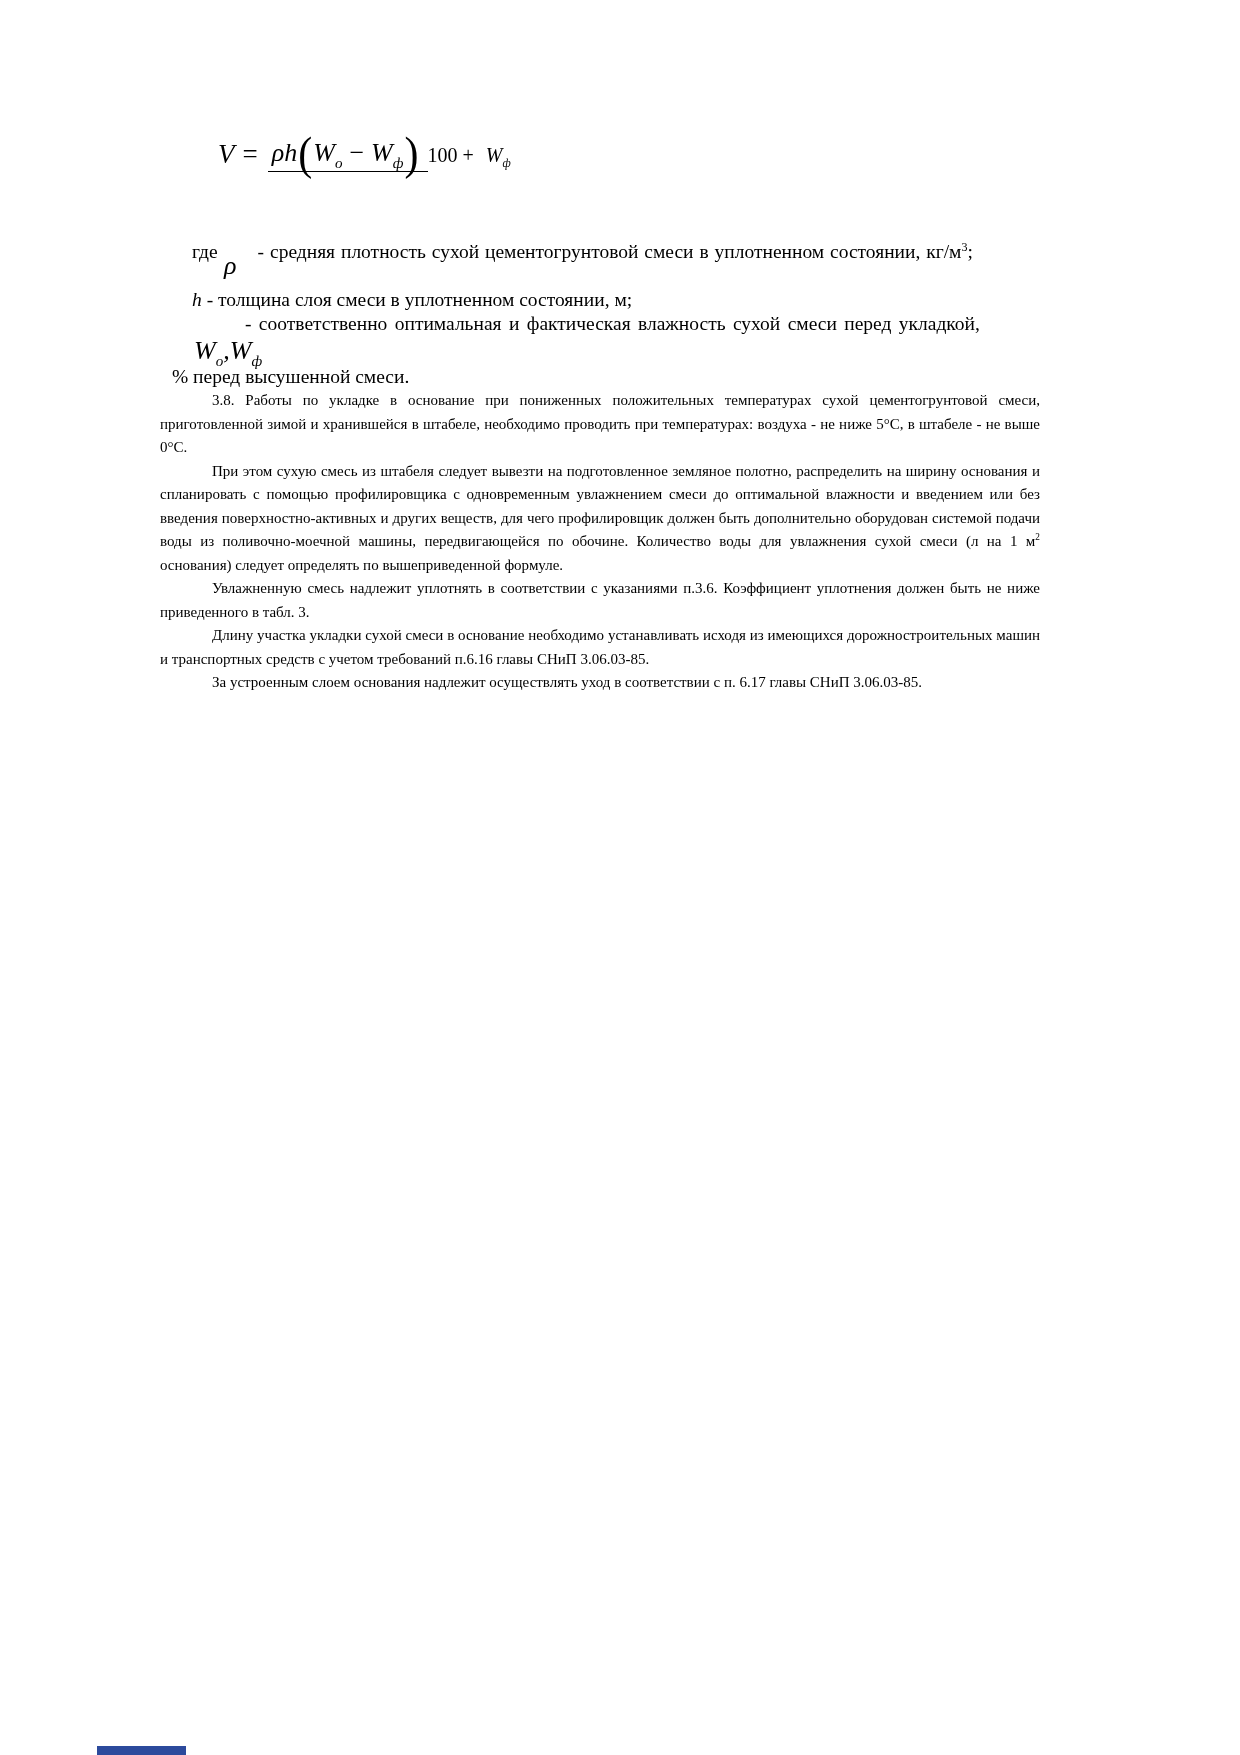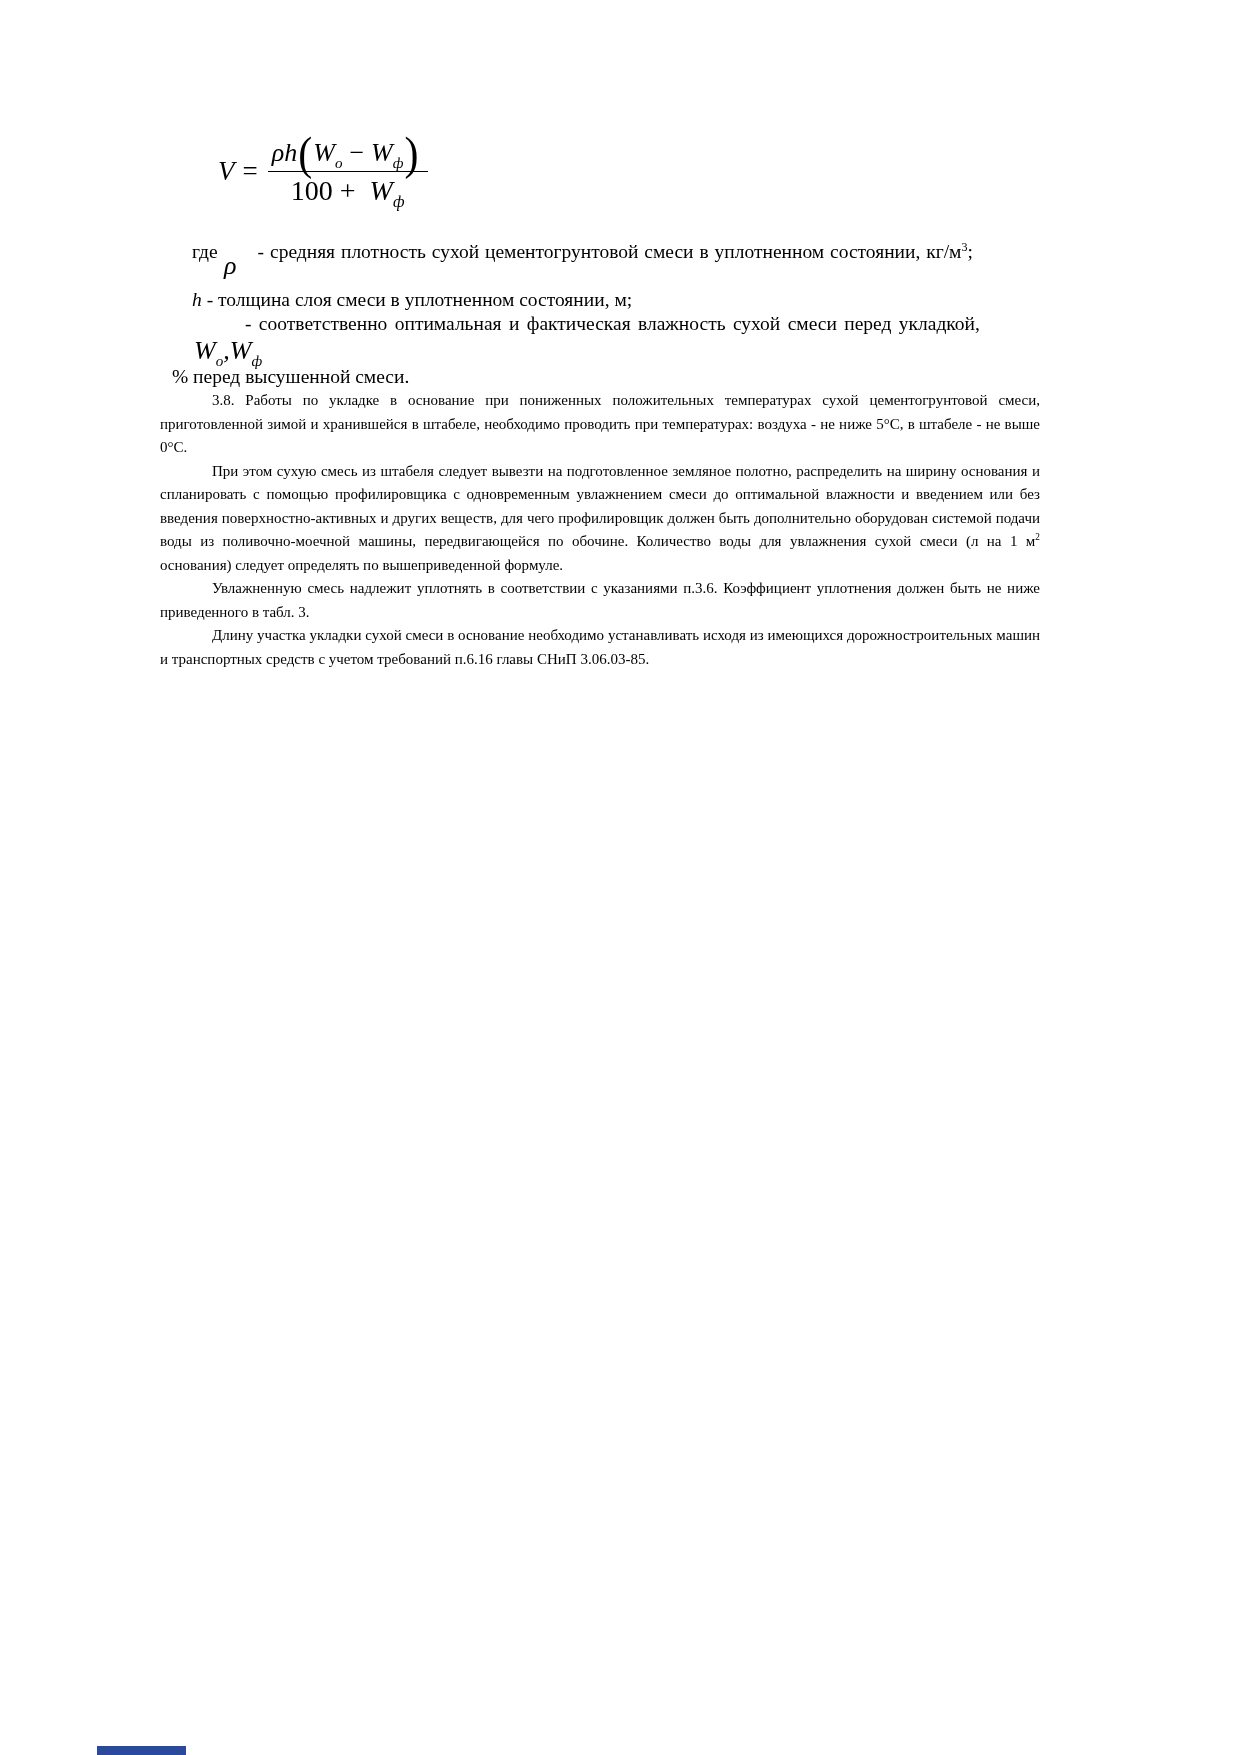--- a/index.html
+++ b/index.html
@@ -27,29 +27,29 @@
   .formula {
     position: absolute;
     left: 218px;
     top: 136px;
     display: flex;
     align-items: center;
     font-size: 27px;
     font-style: italic;
   }
   .feq { font-style: normal; margin: 0 10px 0 8px; }
-  .frac { display: inline-flex; flex-direction: column; align-items: center; }
+  .frac { display: inline-flex; flex-direction: row; align-items: center; }
   .num {
     display: flex;
     align-items: center;
     padding: 2px 8px 3px 4px;
     border-bottom: 1.6px solid #000;
     font-size: 26px;
   }
-  .den { padding-top: 3px; font-size: 28px; }
+  .den { padding-top: 3px; font-size: 20px; }
   .bigp {
     font-style: normal;
     font-weight: 300;
     font-size: 42px;
     line-height: 0;
     display: inline-block;
     transform: scaleY(1.12);
     margin: 0 1px;
   }
   .minus { margin: 0 7px; font-style: normal; }
@@ -119,17 +119,18 @@
     <span><span>W</span><sub class="wsub">o</sub></span><span>,</span><span><span>W</span><sub class="wsub">ф</sub></span>
   </div>
 
   <div class="trow" style="left:172px; top:365px;">% перед высушенной смеси.</div>
 
   <div class="body">
     <p class="para">3.8. Работы по укладке в основание при пониженных положительных температурах сухой цементогрунтовой смеси, приготовленной зимой и хранившейся  в штабеле, необходимо проводить при температурах: воздуха - не ниже 5°С, в штабеле - не выше 0°С.</p>
     <p class="para"><span>При этом сухую смесь из штабеля следует вывезти на подготовленное земляное полотно, распределить на ширину основания и спланировать с помощью профилировщика с одновременным увлажнением смеси до оптимальной влажности и введением или без введения поверхностно-активных и других веществ, для чего профилировщик должен быть дополнительно оборудован системой подачи воды из поливочно-моечной машины, передвигающейся по обочине. Количество воды для увлажнения сухой смеси (л на 1 м</span><sup>2</sup><span> основания) следует определять по вышеприведенной формуле.</span></p>
     <p class="para">Увлажненную смесь надлежит уплотнять в соответствии с указаниями п.3.6. Коэффициент уплотнения должен быть не ниже приведенного в табл. 3.</p>
     <p class="para">Длину участка укладки сухой смеси в основание необходимо устанавливать исходя из имеющихся дорожностроительных машин и транспортных средств с учетом требований п.6.16 главы СНиП 3.06.03-85.</p>
+    <p class="para">За устроенным слоем основания надлежит осуществлять  уход в   соответствии с п. 6.17 главы СНиП 3.06.03-85.</p>
   </div>
 
   <div class="bottom-strip" style="background: rgb(44, 74, 156);"></div>
 
 </div>
 
 </body></html>

